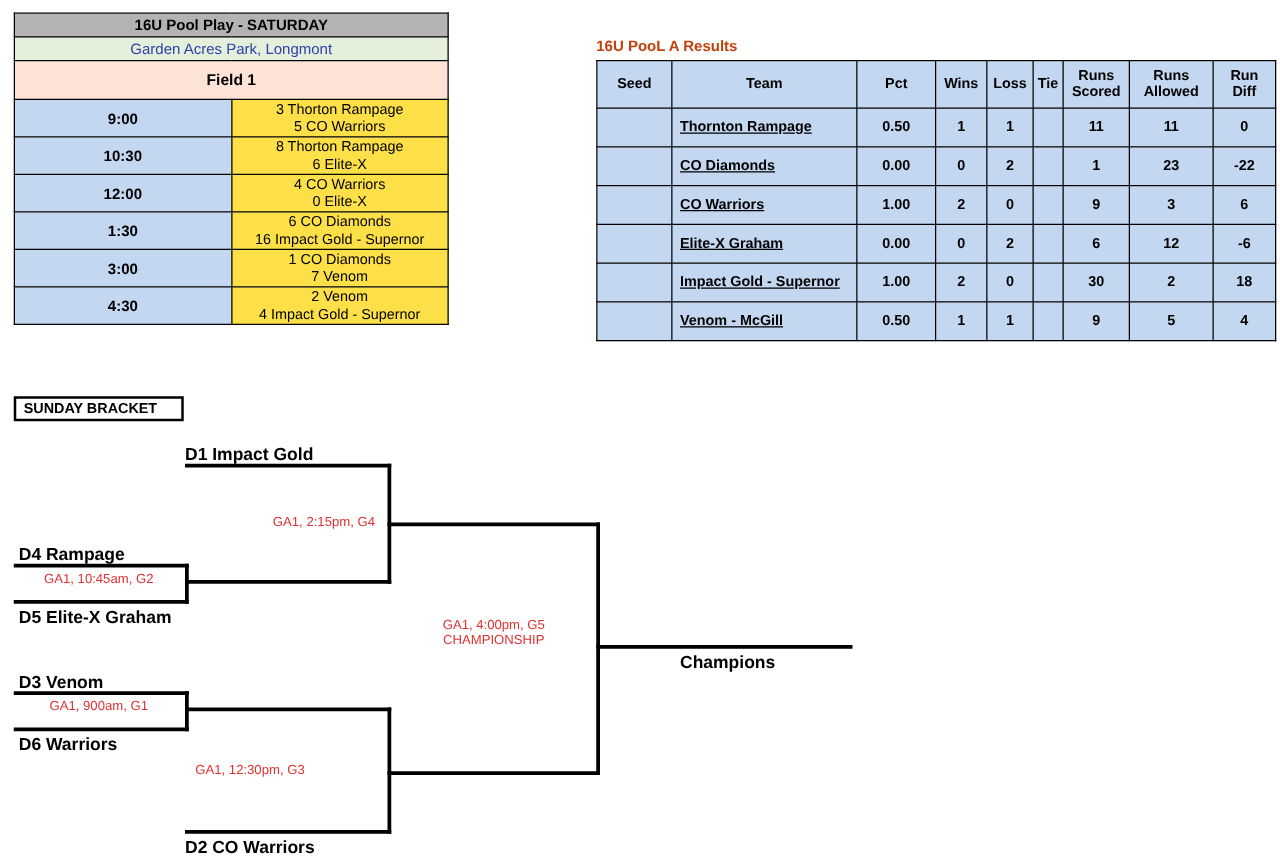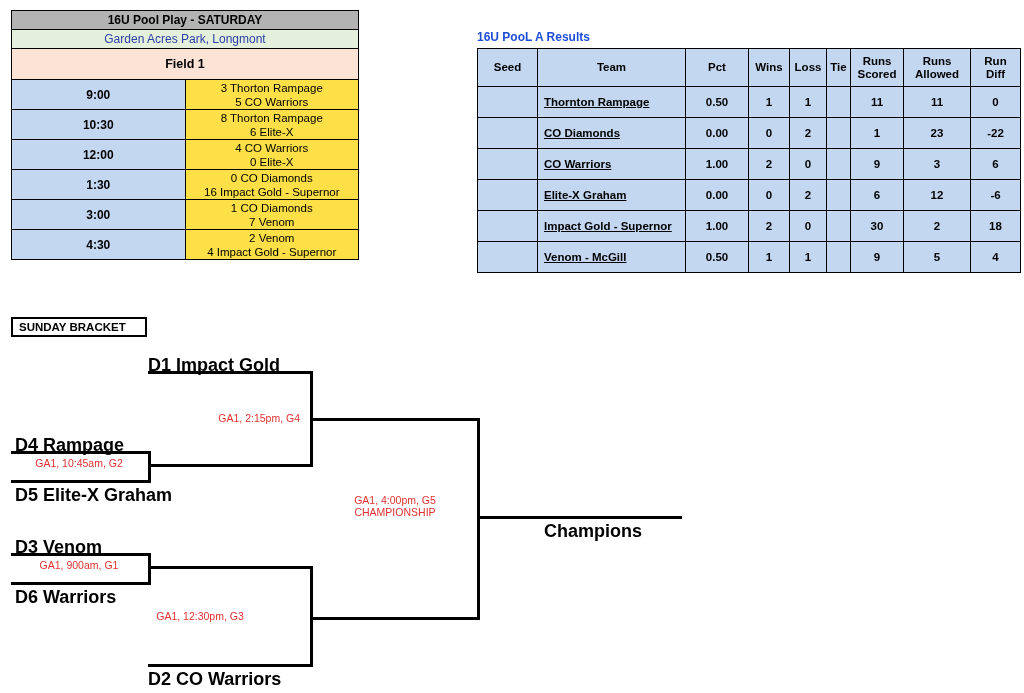--- a/index.html
+++ b/index.html
@@ -56,21 +56,21 @@
     background:#fde047;
     height:29px;
     line-height:14px;
     font-size:11.5px;
   }
   .mline{display:block;white-space:nowrap;}
 
   
   #results-title{
     left:477px; top:30px;
-    font-size:12px; font-weight:bold; color:#1d4ed8;
+    font-size:12px; font-weight:bold; color:#c2410c;
   }
   #results-table{
     left:477px; top:48px;
     border-collapse:collapse;
     table-layout:fixed;
   }
   #results-table th, #results-table td{
     border:1.5px solid #000;
     background:#c3d7f0;
     color:#000;
@@ -100,21 +100,21 @@
     background:#fff;
     font-size:11.5px; font-weight:bold; color:#000;
     display:flex; align-items:center;
     padding-left:6px;
     box-sizing:border-box;
   }
   .bk-line{ background:#000; }
   .bk-h{ height:3px; }
   .bk-v{ width:3px; }
   .bk-team{
-    font-size:18px; font-weight:bold; color:#000;
+    font-size:14px; font-weight:bold; color:#000;
     white-space:nowrap;
   }
   .bk-game{
     font-size:10.5px; color:#e03131; white-space:nowrap;
     text-align:center;
   }
   .bk-game .g2{ display:block; }
 </style>
 </head>
 <body>
@@ -148,21 +148,21 @@
     <tr>
       <td class="time-cell">12:00</td>
       <td class="match-cell">
         <span class="mline">4  CO Warriors</span>
         <span class="mline">0  Elite-X</span>
       </td>
     </tr>
     <tr>
       <td class="time-cell">1:30</td>
       <td class="match-cell">
-        <span class="mline">0  CO Diamonds</span>
+        <span class="mline">6  CO Diamonds</span>
         <span class="mline">16  Impact Gold - Supernor</span>
       </td>
     </tr>
     <tr>
       <td class="time-cell">3:00</td>
       <td class="match-cell">
         <span class="mline">1  CO Diamonds</span>
         <span class="mline">7  Venom</span>
       </td>
     </tr>

